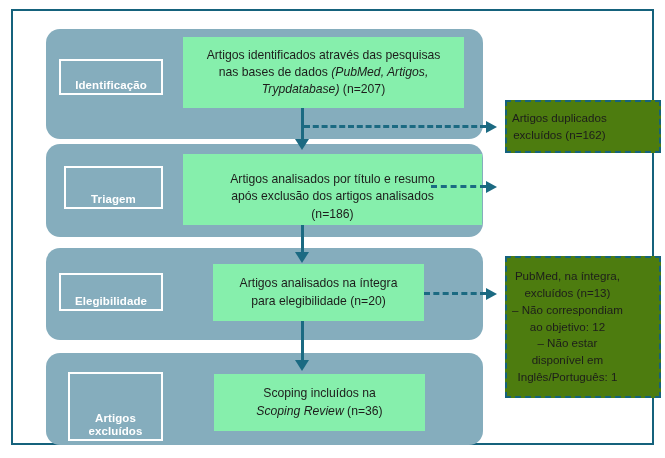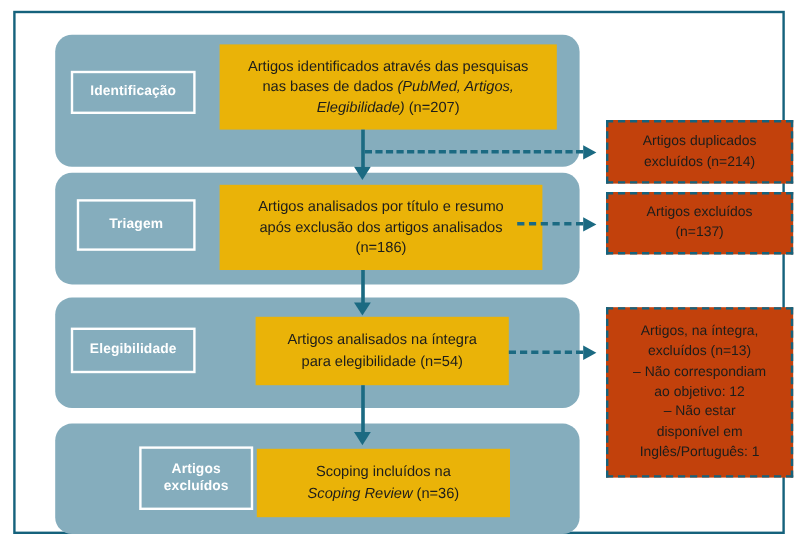--- a/index.html
+++ b/index.html
@@ -39,63 +39,62 @@
   .band-2 { left: 33px; top: 133px; width: 437px; height: 93px;  }
   .band-3 { left: 33px; top: 237px; width: 437px; height: 92px;  }
   .band-4 { left: 33px; top: 342px; width: 437px; height: 92px;  }
 
   
   .stage-label {
     position: absolute;
     border: 2px solid #ffffff;
     box-sizing: border-box;
     display: flex;
-    align-items: center;
+    align-items: flex-end;
     justify-content: center;
     text-align: center;
     color: #ffffff;
     font-weight: bold;
     font-size: 11.5px;
     line-height: 1.18;
     letter-spacing: 0.1px;
   }
   .lbl-1 { left: 46px; top: 48px;  width: 104px; height: 36px; }
   .lbl-2 { left: 51px; top: 155px; width: 99px;  height: 43px; }
   .lbl-3 { left: 46px; top: 262px; width: 104px; height: 38px; }
-  .lbl-4 { left: 55px; top: 361px; width: 95px;  height: 53px; margin-left: 48px; }
+  .lbl-4 { left: 55px; top: 361px; width: 95px;  height: 69px; }
 
   
   .content-box {
     position: absolute;
-    background: #eab308;
+    background: #86efac;
     box-sizing: border-box;
     display: flex;
     align-items: center;
     justify-content: center;
     text-align: center;
     color: #1d1d1b;
     font-size: 12.2px;
     line-height: 1.42;
     padding: 2px 6px;
   }
   .cb-1 { left: 170px; top: 26px;  width: 281px; height: 71px; }
-  .cb-2 { left: 170px; top: 143px; width: 269px; height: 71px; }
+  .cb-2 { left: 170px; top: 143px; width: 299px; height: 71px; align-items: flex-end; }
   .cb-3 { left: 200px; top: 253px; width: 211px; height: 57px; }
   .cb-4 { left: 201px; top: 363px; width: 211px; height: 57px; }
   .content-box i { font-style: italic; }
 
   
   .dashed-box {
     position: absolute;
-    background: #c2410c;
+    background: #4d7c0f;
     border: 2px dashed #15627c;
     box-sizing: border-box;
     display: flex;
     align-items: center;
-    justify-content: center;
     text-align: center;
     color: #1d1d1b;
     font-size: 11.6px;
     line-height: 1.45;
     padding: 2px 5px;
   }
   .db-1 { left: 492px; top: 89px;  width: 156px; height: 53px; }
   .db-2 { left: 492px; top: 149px; width: 156px; height: 52px; }
   .db-3 { left: 492px; top: 245px; width: 156px; height: 142px; }
   .vline {
@@ -170,63 +169,57 @@
       <span>
         <span>Artigos</span><br>
         <span>excluídos</span>
       </span>
     </div>
 
     <div class="content-box cb-1">
       <span>
         <span>Artigos identificados através das pesquisas</span><br>
         <span>nas bases de dados </span><i>(PubMed, Artigos,</i><br>
-        <i>Elegibilidade)</i><span> (n=207)</span>
+        <i>Trypdatabase)</i><span> (n=207)</span>
       </span>
     </div>
 
     <div class="content-box cb-2">
       <span>
         <span>Artigos analisados por título e resumo</span><br>
         <span>após exclusão dos artigos analisados</span><br>
         <span>(n=186)</span>
       </span>
     </div>
 
     <div class="content-box cb-3">
       <span>
         <span>Artigos analisados na íntegra</span><br>
-        <span>para elegibilidade (n=54)</span>
+        <span>para elegibilidade (n=20)</span>
       </span>
     </div>
 
     <div class="content-box cb-4">
       <span>
         <span>Scoping incluídos na</span><br>
         <i>Scoping Review</i><span> (n=36)</span>
       </span>
     </div>
 
     <div class="dashed-box db-1">
       <span>
         <span>Artigos duplicados</span><br>
-        <span>excluídos (n=214)</span>
-      </span>
-    </div>
-
-    <div class="dashed-box db-2">
-      <span>
-        <span>Artigos excluídos</span><br>
-        <span>(n=137)</span>
-      </span>
-    </div>
+        <span>excluídos (n=162)</span>
+      </span>
+    </div>
+
 
     <div class="dashed-box db-3">
       <span>
-        <span>Artigos, na íntegra,</span><br>
+        <span>PubMed, na íntegra,</span><br>
         <span>excluídos (n=13)</span><br>
         <span>– Não correspondiam</span><br>
         <span>ao objetivo: 12</span><br>
         <span>– Não estar</span><br>
         <span>disponível em</span><br>
         <span>Inglês/Português: 1</span>
       </span>
     </div>
 
     <div class="vline v1"></div>

